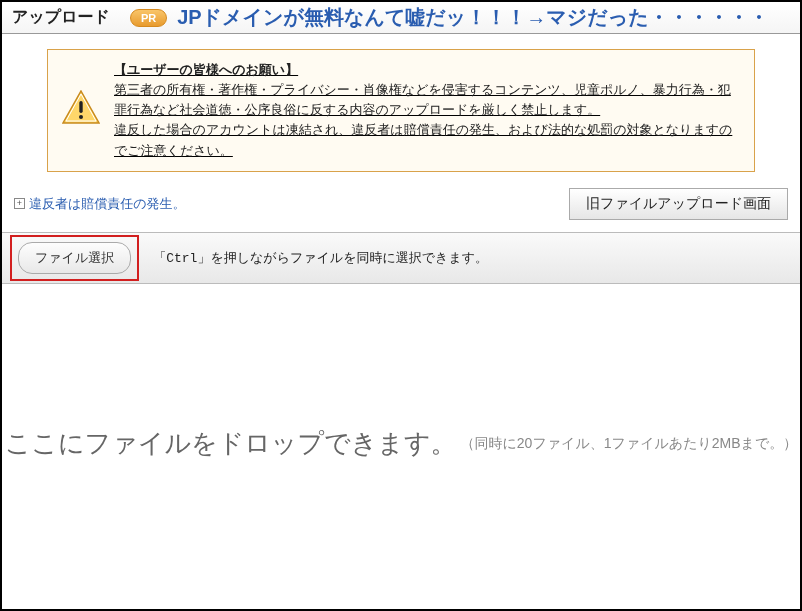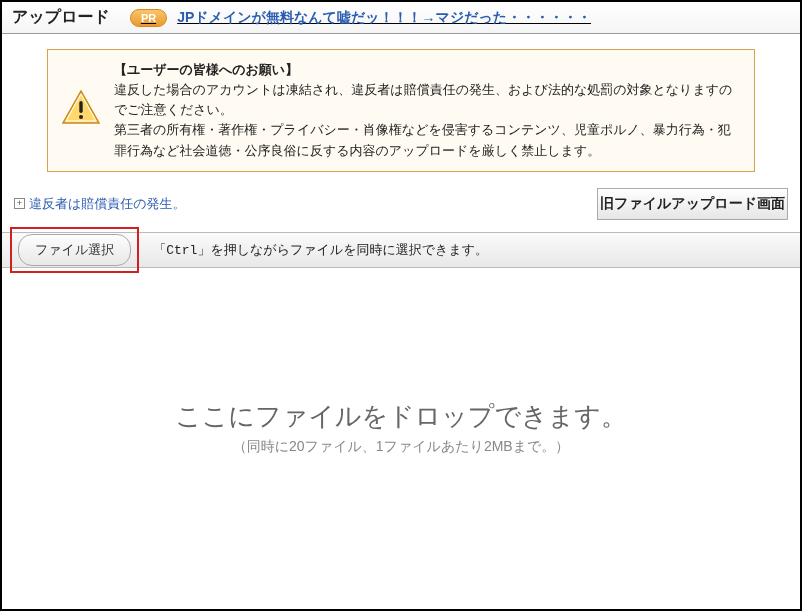--- a/index.html
+++ b/index.html
@@ -25,47 +25,47 @@
       color: #222;
       flex: 0 0 auto;
       margin-right: 20px;
     }
     .pr-wrap {
       display: flex;
       align-items: center;
       gap: 10px;
       flex: 1;
       overflow: hidden;
-      text-decoration: underline;
     }
     .pr-badge {
       background: linear-gradient(#f9c56a, #e89b2e);
       color: #fff;
       font-size: 11px;
       font-weight: bold;
       padding: 2px 10px;
       border-radius: 10px;
       border: 1px solid #d68a1e;
       flex: 0 0 auto;
     }
     .pr-text {
       color: #2a5db0;
-      font-size: 14px;
+      font-size: 20px;
       font-weight: bold;
       white-space: nowrap;
       overflow: hidden;
     }
     .notice-box {
       margin: 15px 45px 10px 45px;
       border: 1px solid #d9a24a;
       background: #fffbf2;
       padding: 10px 14px;
       display: flex;
       gap: 14px;
       align-items: flex-start;
+      text-decoration: underline;
     }
     .warn-icon {
       flex: 0 0 auto;
       margin-top: 30px;
     }
     .warn-icon svg { display: block; }
     .notice-text {
       font-size: 13px;
       color: #222;
       line-height: 1.55;
@@ -96,30 +96,30 @@
       color: #555;
       background: #fff;
     }
     .confirm-link {
       color: #2a5db0;
       text-decoration: none;
       cursor: pointer;
     }
     .old-upload-btn {
       font-size: 14px;
-      font-weight: bold;
-      padding: 6px 2px;
+      font-weight: normal;
+      padding: 6px 16px;
       background: linear-gradient(#fff, #e6e6e6);
       border: 1px solid #aaa;
       cursor: pointer;
       color: #222;
       text-align: center;
     }
     .filebar {
-      height: 36px;
+      height: 52px;
       background: linear-gradient(#fafafa, #e8e8e8);
       border-top: 1px solid #bbb;
       border-bottom: 1px solid #bbb;
       display: flex;
       align-items: center;
       gap: 14px;
       padding-left: 8px;
     }
     .red-frame {
       border: 2px solid #d21f1f;
@@ -135,21 +135,20 @@
       color: #333;
     }
     .filebar-hint {
       font-size: 13px;
       color: #222;
       font-family: Liberation Mono, monospace;
     }
     .dropzone {
       height: 320px;
       display: flex;
-      flex-direction: column;
       align-items: center;
       justify-content: center;
       gap: 4px;
     }
     .drop-main {
       font-size: 26px;
       color: #666;
     }
     .drop-sub {
       font-size: 14px;
@@ -171,22 +170,22 @@
   <span class="warn-icon">
     <svg width="38" height="34" viewBox="0 0 38 34">
       <polygon points="19,1 37,33 1,33" fill="#ffd76a" stroke="#c88a1e" stroke-width="1.5"></polygon>
       <polygon points="19,4 34,31 4,31" fill="none" stroke="#fff" stroke-width="1"></polygon>
       <rect x="17.3" y="11" width="3.4" height="12" rx="1.7" fill="#222"></rect>
       <circle cx="19" cy="27" r="2" fill="#222"></circle>
     </svg>
   </span>
   <div class="notice-text">
     <div class="notice-title">【ユーザーの皆様へのお願い】</div>
+    <div>第三者の所有権・著作権・プライバシー・肖像権などを侵害するコンテンツ、児童ポルノ、暴力行為・犯罪行為など社会道徳・公序良俗に反する内容のアップロードを厳しく禁止します。</div>
     <div>違反した場合のアカウントは凍結され、違反者は賠償責任の発生、および法的な処罰の対象となりますのでご注意ください。</div>
-    <div>第三者の所有権・著作権・プライバシー・肖像権などを侵害するコンテンツ、児童ポルノ、暴力行為・犯罪行為など社会道徳・公序良俗に反する内容のアップロードを厳しく禁止します。</div>
   </div>
 </div>
 
 <div class="midrow">
   <div class="confirm-link-wrap">
     <span class="plus-icon">+</span>
     <a class="confirm-link">違反者は賠償責任の発生。</a>
   </div>
   <button class="old-upload-btn">旧ファイルアップロード画面</button>
 </div>

